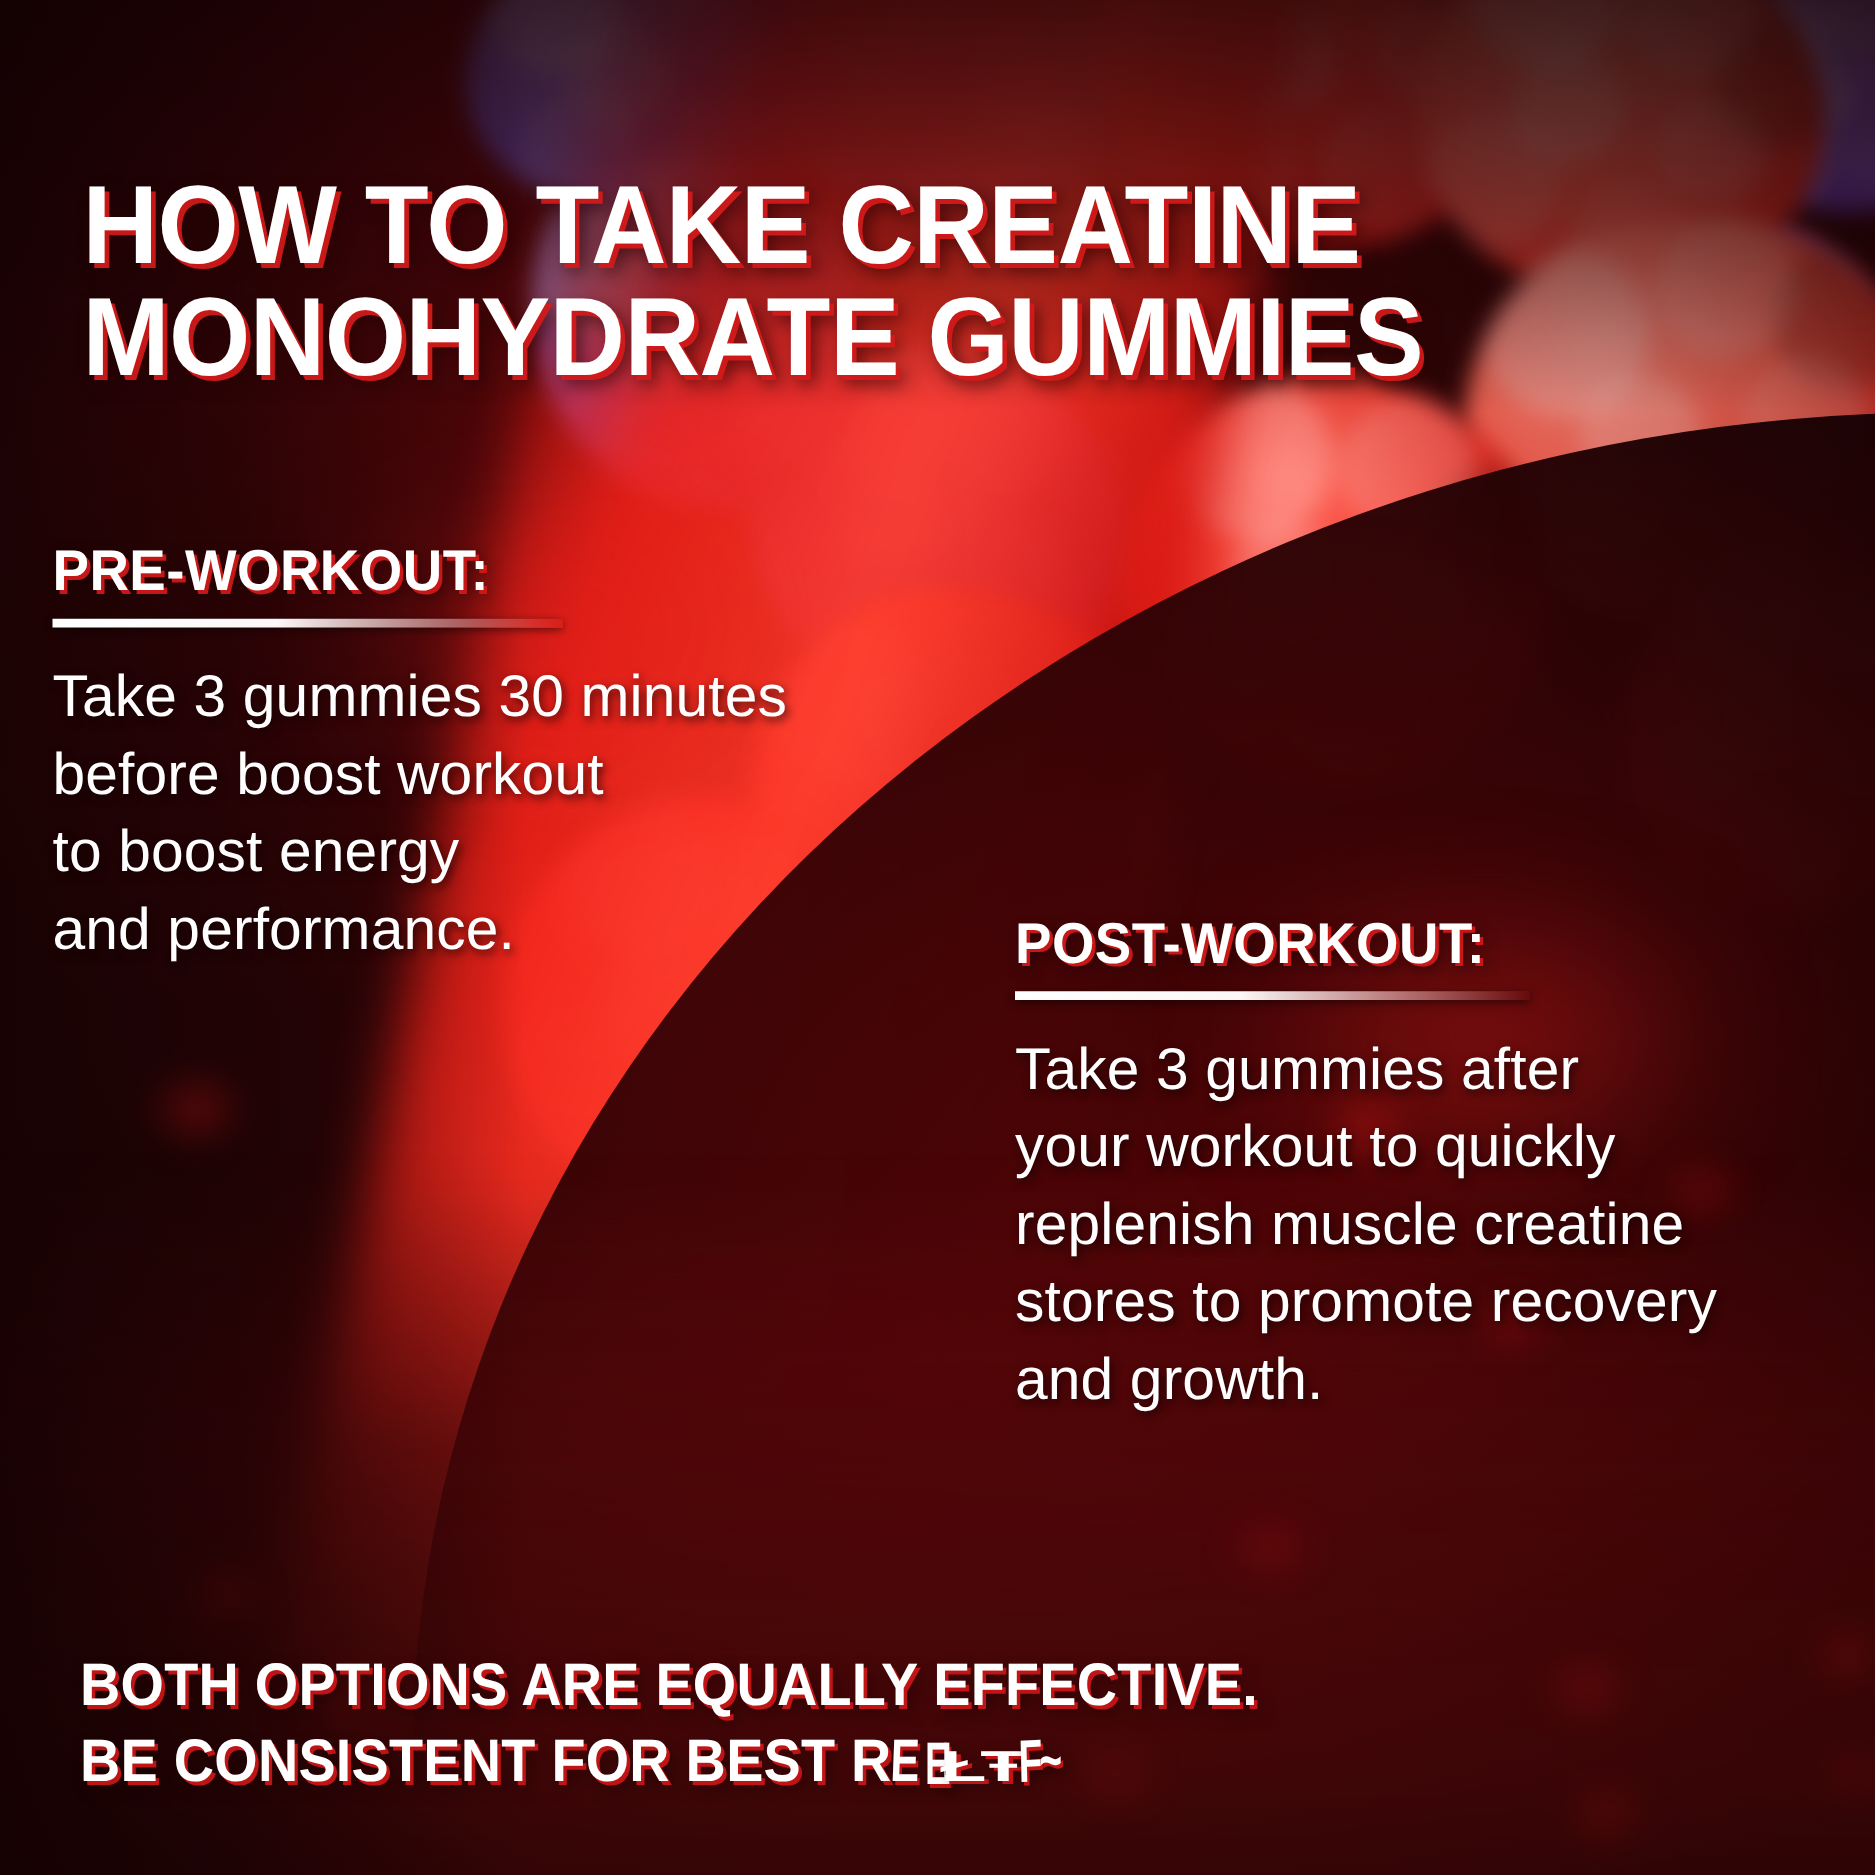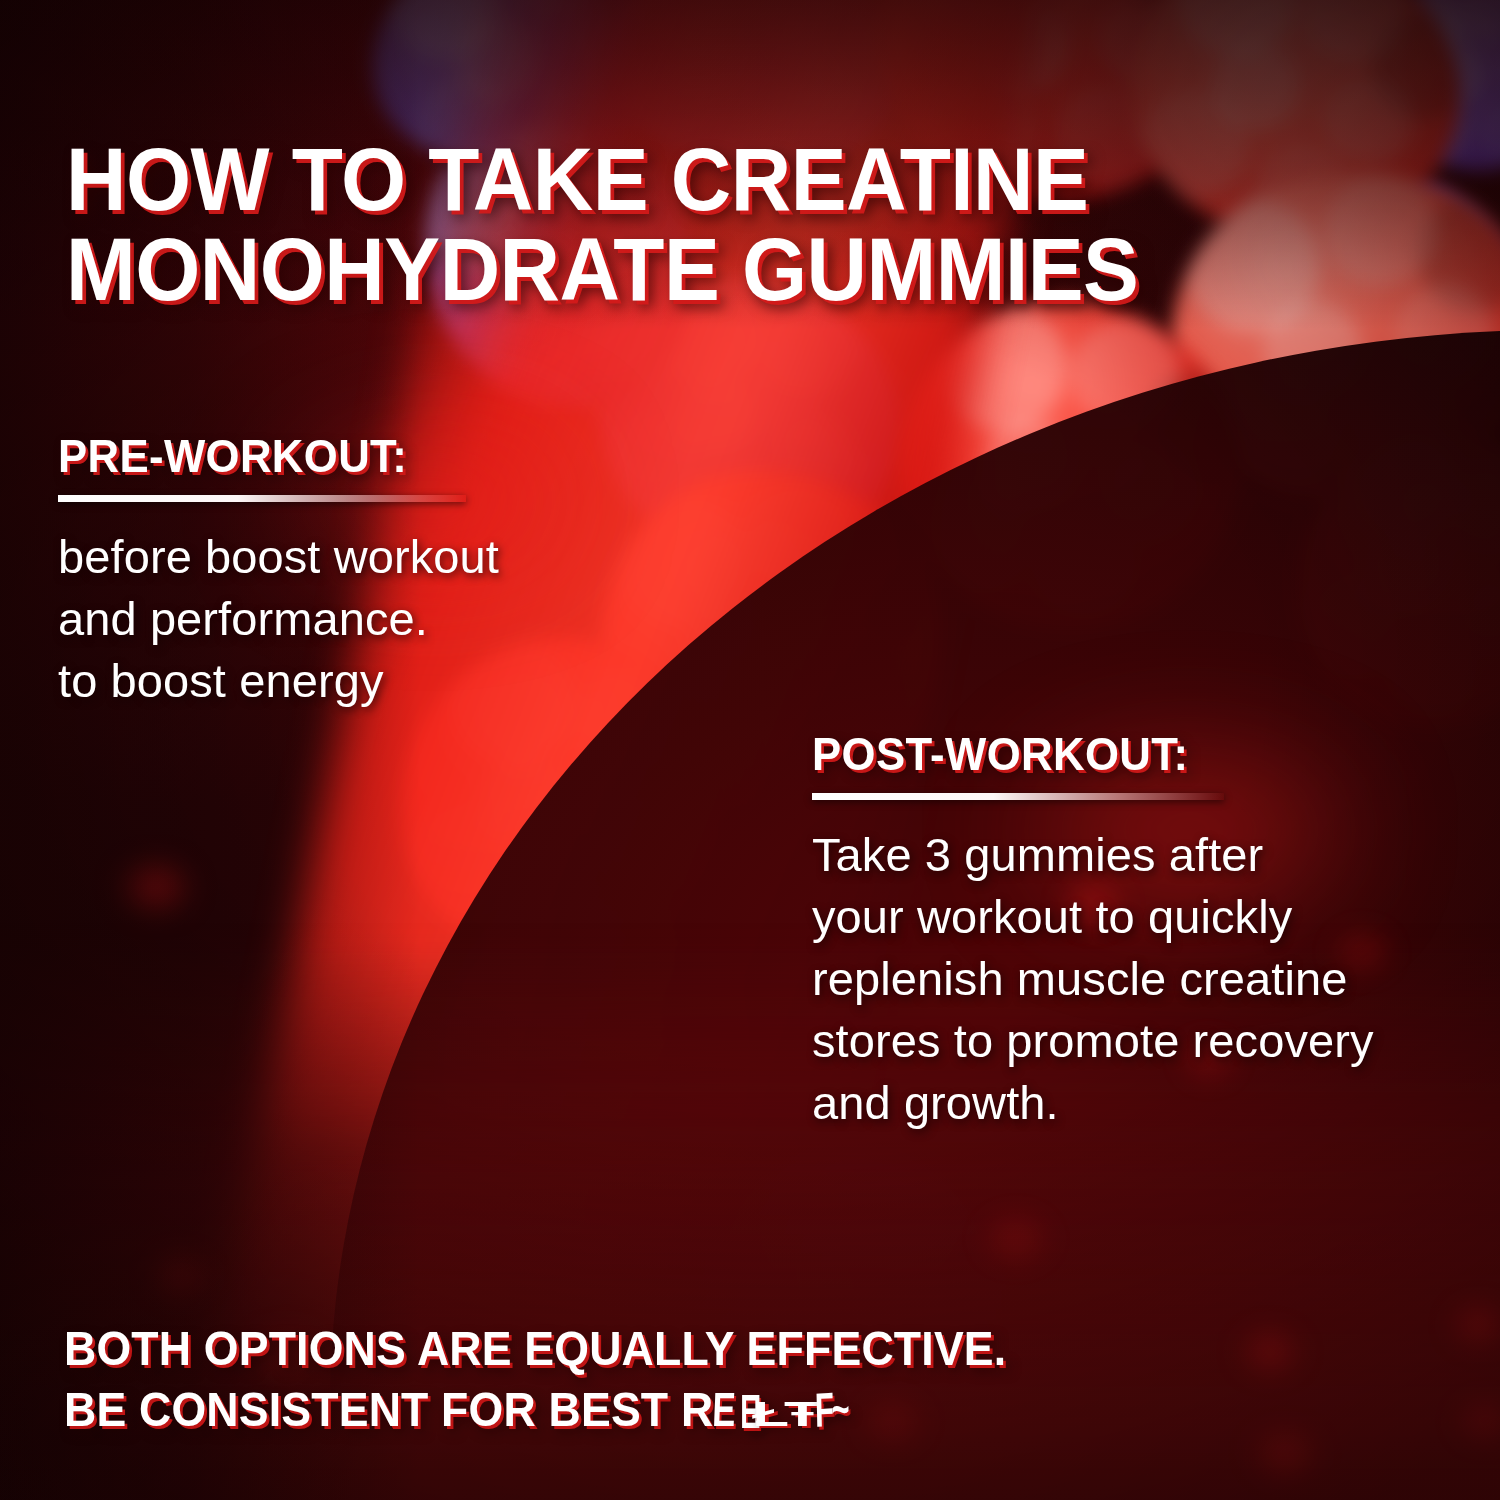--- a/index.html
+++ b/index.html
@@ -159,21 +159,21 @@
     text-shadow:
       4px 4px 0 rgba(214,26,26,.92),
       7px 7px 14px rgba(40,0,2,.70);
   }
   .headline .l2 { display: block; }
 
   .section {
     position: absolute;
     width: 700px;
   }
-  .section.pre  { left: 58px;  top: 432px; }
+  .section.pre  { left: 42px;  top: 432px; }
   .section.post { left: 812px; top: 730px; }
 
   .sec-head {
     color: #fff;
     font-weight: 700;
     font-size: 46px;
     letter-spacing: .4px;
     line-height: 1.05;
     transform: scaleX(.95);
     transform-origin: left top;
@@ -292,23 +292,24 @@
 
     <h1 class="headline">
       <span class="l1">HOW TO TAKE CREATINE</span>
       <span class="l2">MONOHYDRATE GUMMIES</span>
     </h1>
 
     <div class="section pre">
       <div class="sec-head">PRE-WORKOUT:</div>
       <div class="rule"></div>
       <div class="sec-body">
+        <span class="line">Take 3 gummies 30 minutes</span>
         <span class="line">before boost workout</span>
+        <span class="line">to boost energy</span>
         <span class="line">and performance.</span>
-        <span class="line">to boost energy</span>
       </div>
     </div>
 
     <div class="section post">
       <div class="sec-head">POST-WORKOUT:</div>
       <div class="rule"></div>
       <div class="sec-body">
         <span class="line">Take 3 gummies after</span>
         <span class="line">your workout to quickly</span>
         <span class="line">replenish muscle creatine</span>

